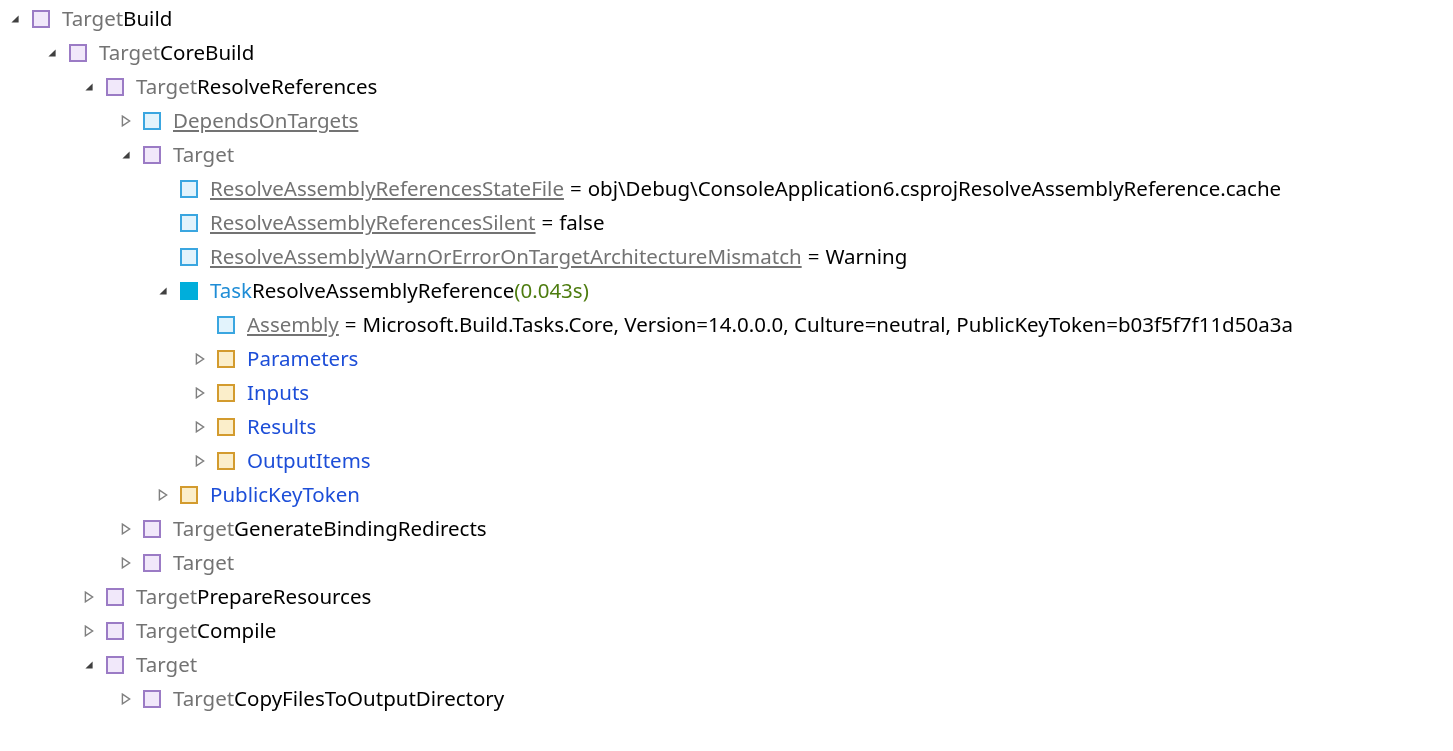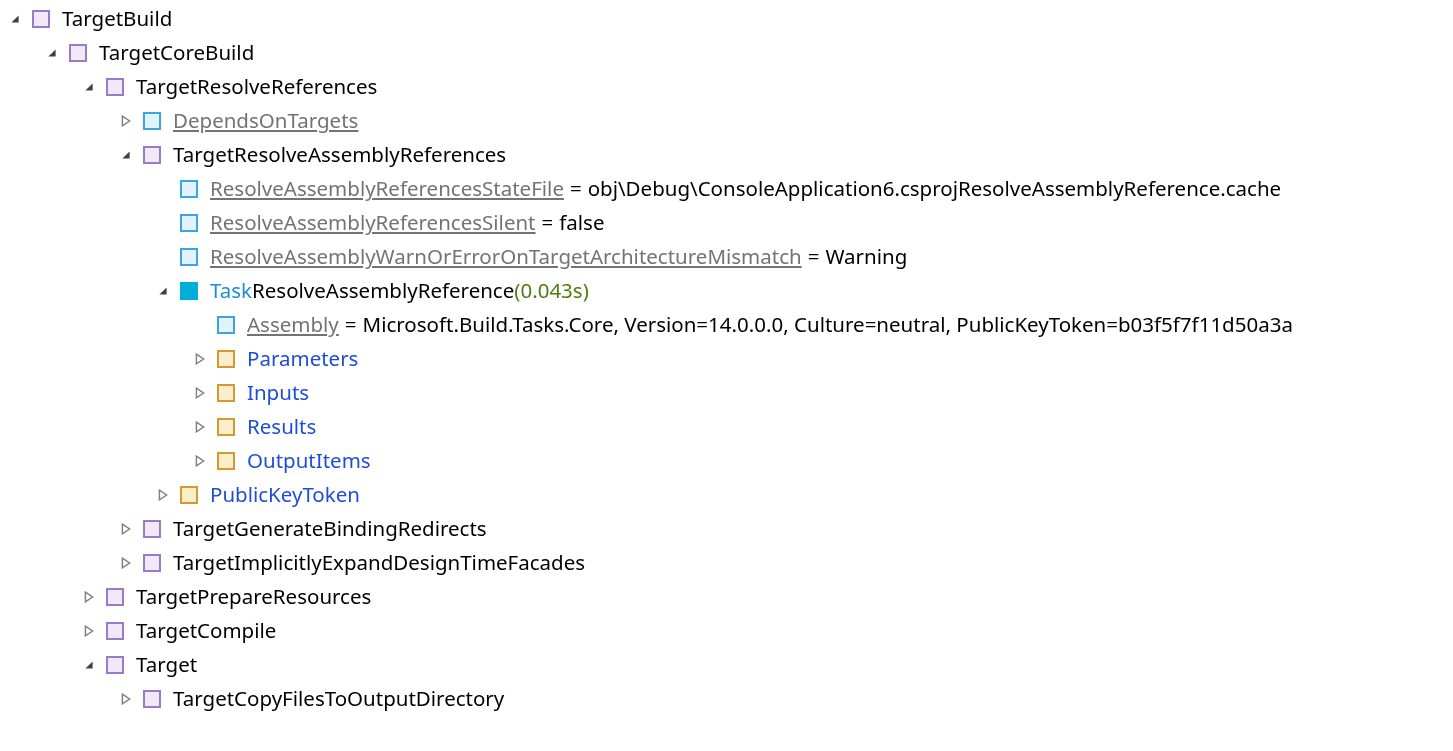--- a/index.html
+++ b/index.html
@@ -34,21 +34,21 @@
     height: 18px;
     border: 2px solid;
     margin-right: 12px;
     flex: 0 0 auto;
     box-sizing: border-box;
   }
   .icon.purple { border-color: #9b7bc5; background: #f1e8fa; }
   .icon.blue   { border-color: #3aa6e0; background: #e2f3fc; }
   .icon.orange { border-color: #d39b2e; background: #fbeeca; }
   .icon.teal   { border-color: #00aedb; background: #00aedb; }
-  .lbl-purple { color: #000000; }
+  .lbl-purple { color: #737373; }
   .lbl-blue   { color: #737373; text-decoration: underline; }
   .lbl-orange { color: #1d4ed8; }
   .lbl-teal   { color: #1f8dd6; }
   .val { color: #000; }
   .dim { color: #4d7c0f; }
   .sep { color: #000; margin: 0 6px; }
 </style>
 </head>
 <body>
 
@@ -98,21 +98,20 @@
     </div>
     <div class="row">
       <span class="indent" style="width: 111px;"></span>
       <span class="expander">
         <svg viewBox="0 0 10 10">
           <path d="M8 2 L8 8 L2 8 Z" fill="#404040"></path>
         </svg>
       </span>
       <span class="icon purple"></span>
       <span class="lbl-purple">Target</span> 
-      <span class="val">ResolveAssemblyReferences</span> 
     </div>
     <div class="row">
       <span class="indent" style="width: 148px;"></span>
       <span class="expander"></span>
       <span class="icon blue"></span>
       <span class="lbl-blue">ResolveAssemblyReferencesStateFile</span>
       <span class="sep"> = </span>
       <span class="val">obj\Debug\ConsoleApplication6.csprojResolveAssemblyReference.cache</span> 
     </div>
     <div class="row">
@@ -214,21 +213,20 @@
     </div>
     <div class="row">
       <span class="indent" style="width: 111px;"></span>
       <span class="expander">
         <svg viewBox="0 0 10 10">
           <path d="M2 1 L8 5 L2 9 Z" fill="none" stroke="#808080" stroke-width="1.2"></path>
         </svg>
       </span>
       <span class="icon purple"></span>
       <span class="lbl-purple">Target</span> 
-      <span class="val">ImplicitlyExpandDesignTimeFacades</span> 
     </div>
     <div class="row">
       <span class="indent" style="width: 74px;"></span>
       <span class="expander">
         <svg viewBox="0 0 10 10">
           <path d="M2 1 L8 5 L2 9 Z" fill="none" stroke="#808080" stroke-width="1.2"></path>
         </svg>
       </span>
       <span class="icon purple"></span>
       <span class="lbl-purple">Target</span> 

